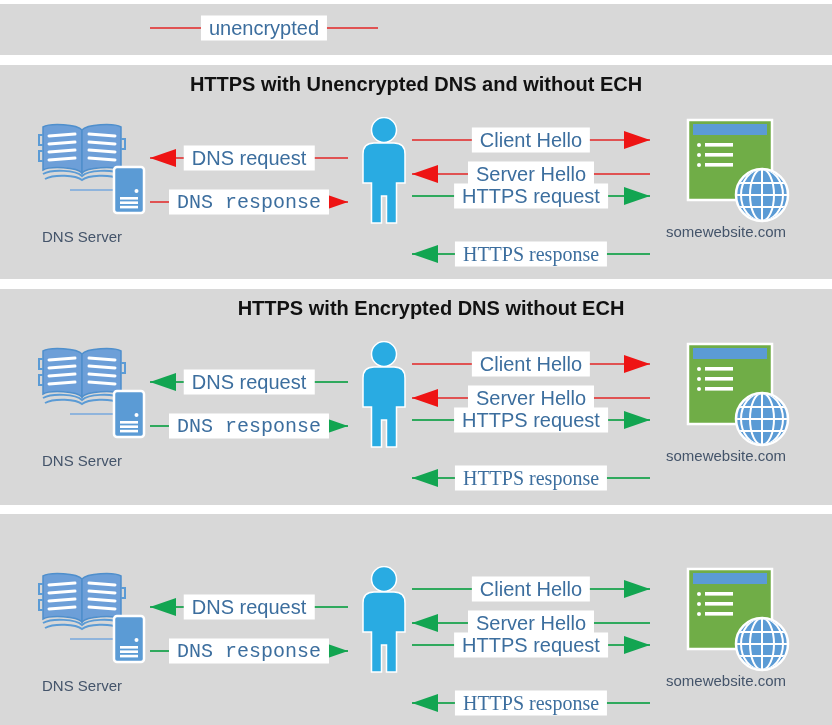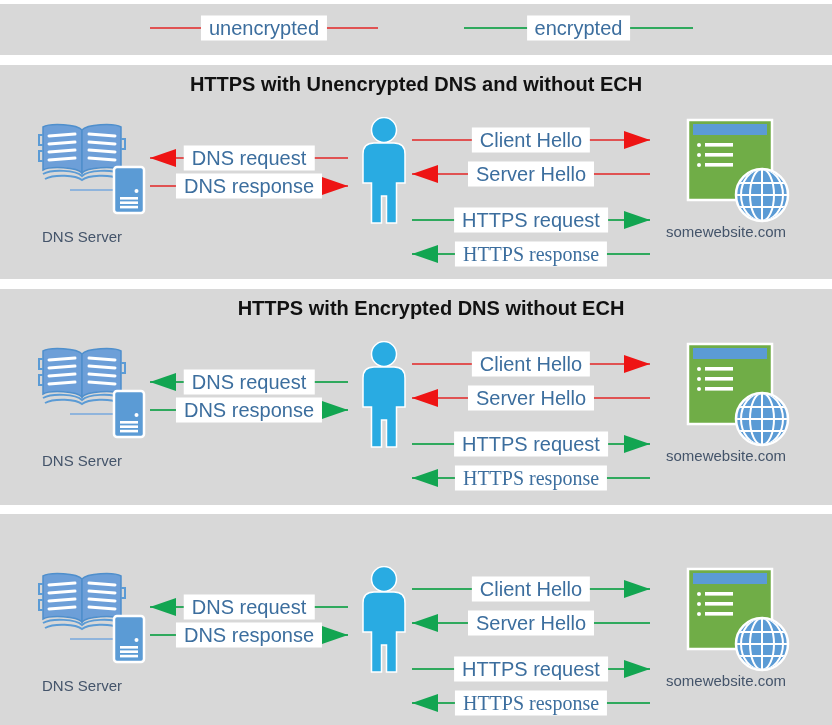--- a/index.html
+++ b/index.html
@@ -11,22 +11,22 @@
   #p2{top:289px;height:216px;padding-left:30px;}
   #p3{top:514px;height:211px;}
 
   .ptitle{position:absolute;top:8px;left:0;width:100%;margin:0;text-align:center;
           font-size:20px;font-weight:bold;color:var(--title-text,#111111);}
 
   
   .arrow{position:absolute;height:18px;}
   .lz{left:150px;width:198px;}
   .rz{left:412px;width:238px;}
-  .la1{top:84px;text-align:right;} .la2{top:112px;}
-  .ra1{top:66px;} .ra2{top:100px;} .ra3{top:146px;} .ra4{top:180px;font-family:Liberation Serif, serif;}
+  .la1{top:84px;text-align:right;} .la2{top:128px;font-family:Liberation Mono, monospace;}
+  .ra1{top:66px;} .ra2{top:100px;} .ra3{top:122px;} .ra4{top:180px;font-family:Liberation Serif, serif;}
   .arrow .line{position:absolute;left:0;right:0;top:50%;height:2px;margin-top:-1px;}
   .arrow[data-color="red"] .line{background:var(--red-line,#e05252);}
   .arrow[data-color="green"] .line{background:var(--green-line,#2fa95d);}
   .head{position:absolute;top:50%;margin-top:-9px;width:0;height:0;display:none;
         border-top:9px solid transparent;border-bottom:9px solid transparent;}
   .head-left{left:0;border-right:26px solid #000;}
   .head-right{right:0;border-left:26px solid #000;}
   .arrow[data-dir="left"] .head-left{display:block;}
   .arrow[data-dir="right"] .head-right{display:block;}
   .arrow[data-color="red"] .head-left{border-right-color:var(--red-head,#ee1414);}
@@ -121,24 +121,20 @@
   </defs>
 </svg>
 
 <div class="page">
 
   <section class="strip" id="legend">
     <div class="legend-item li1" data-color="red">
       <div class="line"></div>
       <div class="lbl">unencrypted</div>
     </div>
-    <div class="legend-item li2" data-color="green">
-      <div class="line"></div>
-      <div class="lbl">encrypted</div>
-    </div>
   </section>
 
   <section class="strip" id="p1">
     <h2 class="ptitle">HTTPS with Unencrypted DNS and without ECH</h2>
     <div class="dns-group">
       <svg class="book">
           <use href="#sym-book"></use>
         </svg>
       <div class="connector"></div>
       <svg class="server">

